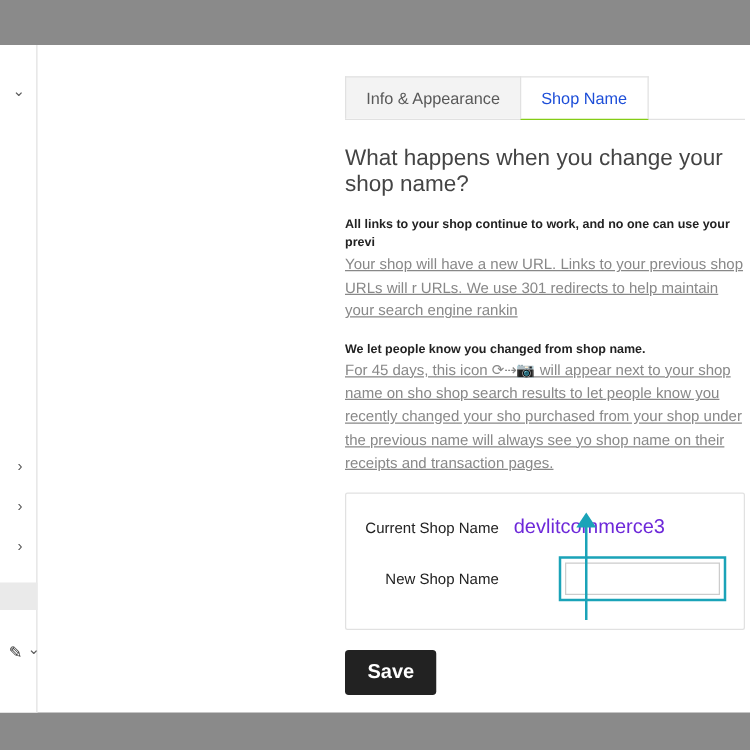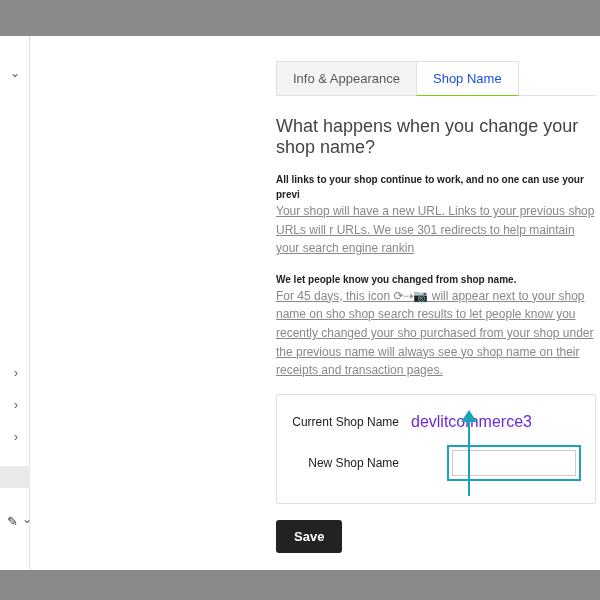--- a/index.html
+++ b/index.html
@@ -118,21 +118,21 @@
       border: 1px solid #ccc;
       padding: 0 6px;
       font-size: 12px;
     }
     .save-btn {
       background: #222;
       color: #fff;
       border: none;
       border-radius: 3px;
       padding: 9px 18px;
-      font-size: 13px;
+      font-size: 16px;
       font-weight: 600;
       cursor: pointer;
       margin-top: 16px;
     }
     .arrow-annot {
       position: absolute;
       left: 438px;
       top: 380px;
       width: 2px;
       height: 80px;

